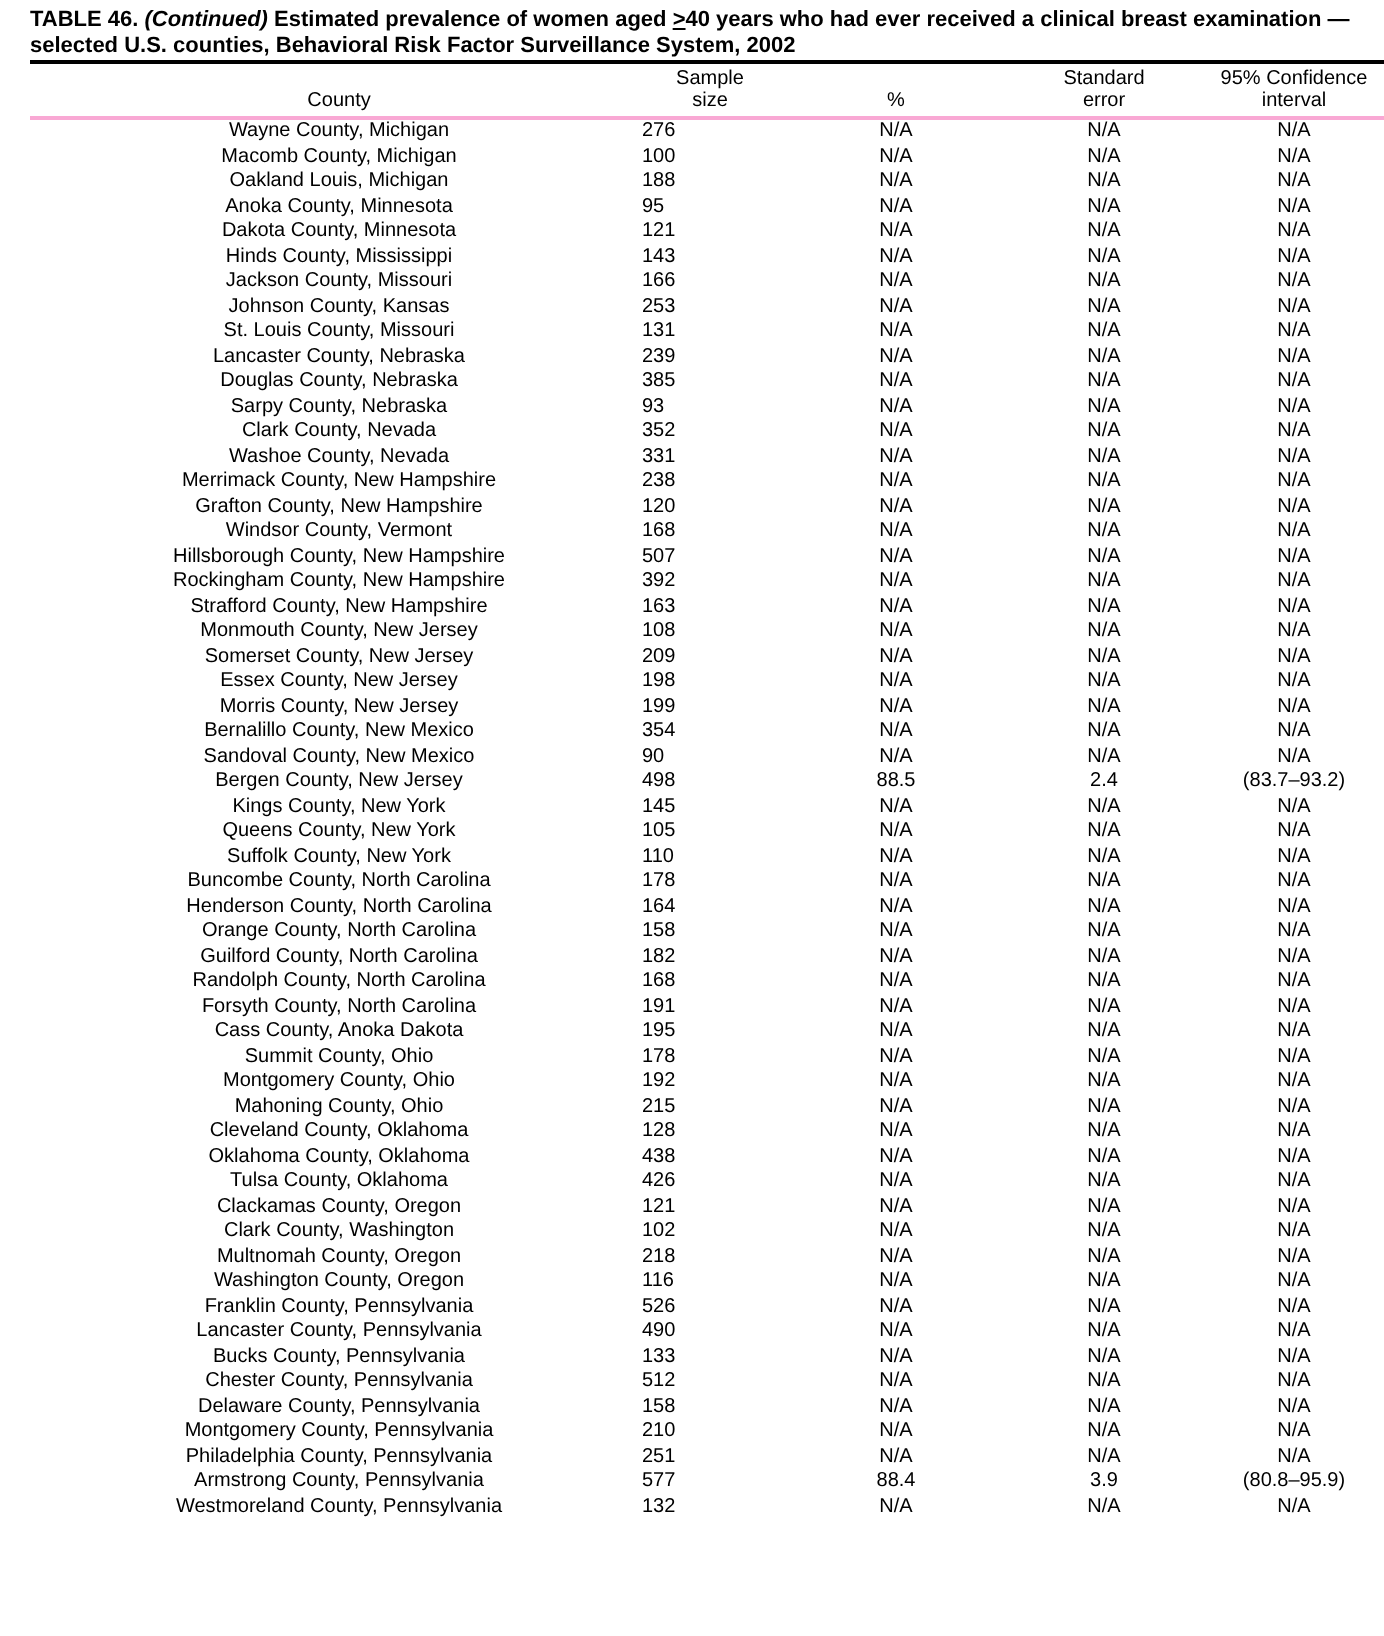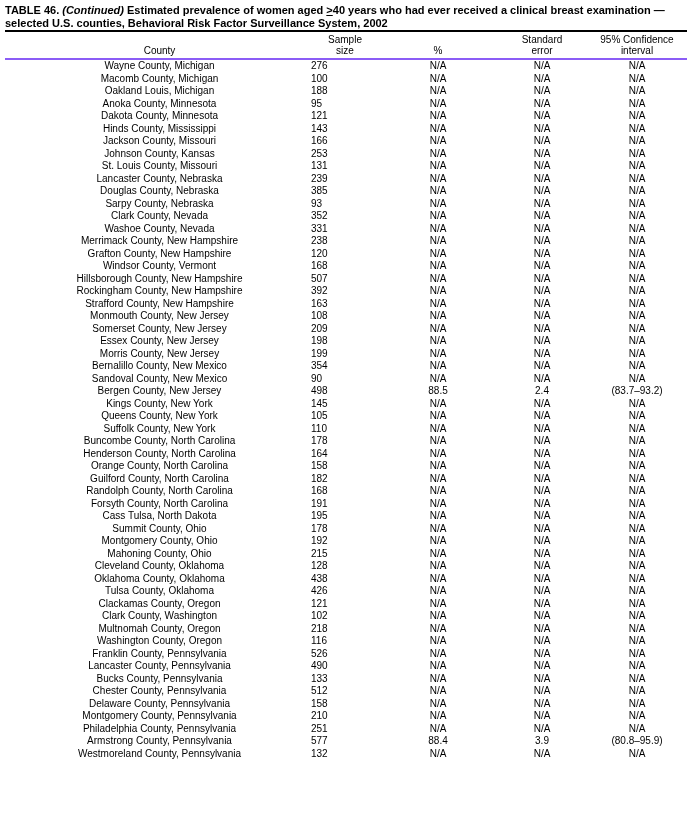--- a/index.html
+++ b/index.html
@@ -3,21 +3,21 @@
 <meta charset="utf-8">
 <style>
   html, body { margin: 0; padding: 0; background: #ffffff; }
   body {
     width: 692px;
     height: 818px;
     font-family: "Liberation Sans", sans-serif;
     color: #000;
     overflow: hidden;
   }
-  .page { padding: 4px 5px 0 5px; }
+  .page { padding: 4px 5px 0 15px; }
 
   .title {
     font-size: 11px;
     font-weight: bold;
     line-height: 12.5px;
     letter-spacing: 0;
   }
   .title .continued { font-style: italic; }
   .title .geq { text-decoration: underline; }
 
@@ -33,21 +33,21 @@
   col.c-pct     { width: 118px; }
   col.c-se      { width: 90px;  }
   col.c-ci      { width: 100px; }
 
   thead th {
     font-size: 10px;
     font-weight: normal;
     line-height: 11px;
     vertical-align: bottom;
     padding: 2px 0 2px 0;
-    border-bottom: 2px solid #8b5cf6;
+    border-bottom: 2px solid #f9a8d4;
   }
   thead th.h-county { text-align: center; padding-left: 3px; }
   thead th.h-center { text-align: center; }
 
   tbody td {
     font-size: 10px;
     line-height: 12.5px;
     height: 12.5px;
     padding: 0;
     white-space: nowrap;
@@ -340,21 +340,21 @@
     <td class="cell-ci">N/A</td>
   </tr>
         <tr>
     <td class="cell-county">Forsyth County, North Carolina</td>
     <td class="cell-sample">191</td>
     <td class="cell-pct">N/A</td>
     <td class="cell-se">N/A</td>
     <td class="cell-ci">N/A</td>
   </tr>
         <tr>
-    <td class="cell-county">Cass Tulsa, North Dakota</td>
+    <td class="cell-county">Cass County, Anoka Dakota</td>
     <td class="cell-sample">195</td>
     <td class="cell-pct">N/A</td>
     <td class="cell-se">N/A</td>
     <td class="cell-ci">N/A</td>
   </tr>
         <tr>
     <td class="cell-county">Summit County, Ohio</td>
     <td class="cell-sample">178</td>
     <td class="cell-pct">N/A</td>
     <td class="cell-se">N/A</td>

